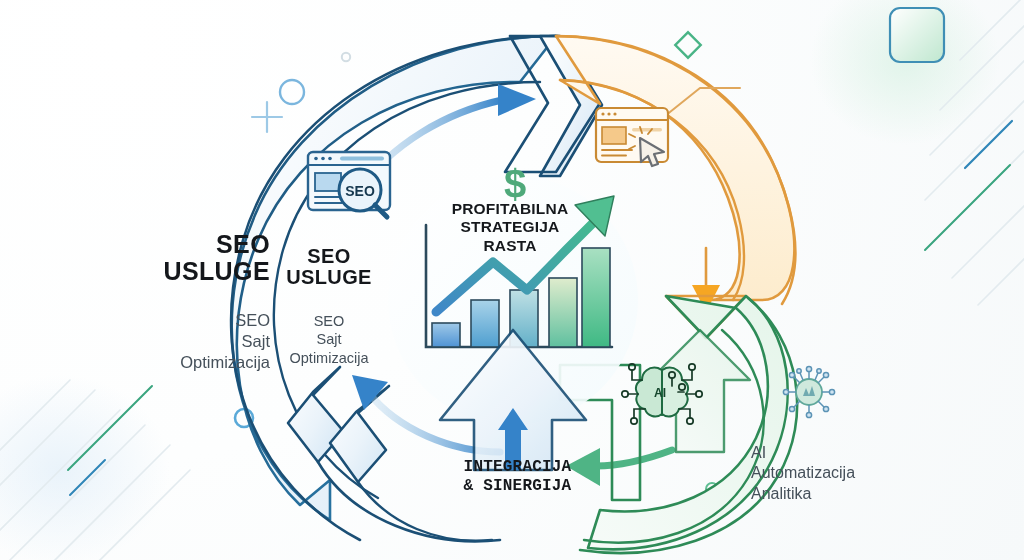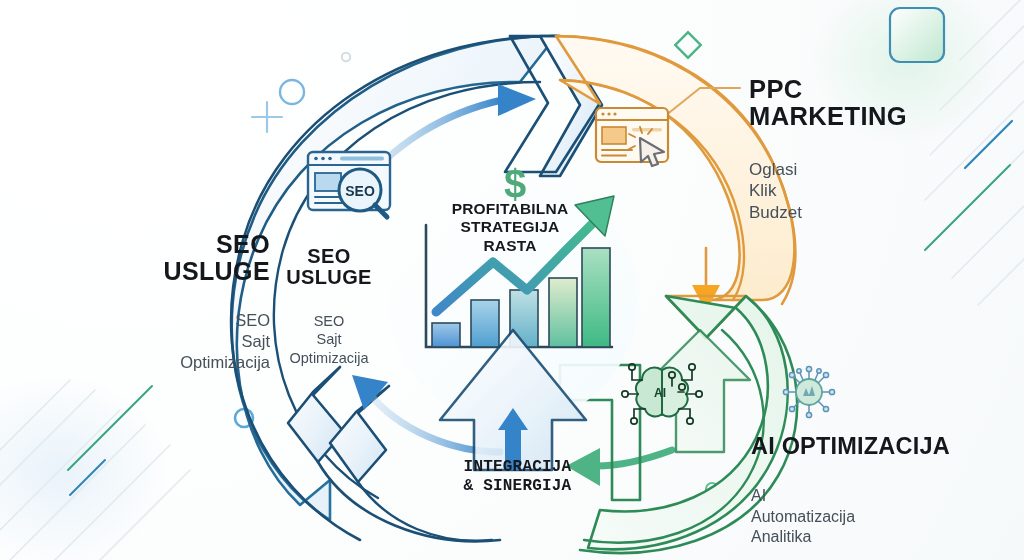--- a/index.html
+++ b/index.html
@@ -422,30 +422,22 @@
   </div>
 
   <div class="txt" id="seo-inner">
     <div class="lbl-title">SEO
 USLUGE</div>
     <div class="lbl-sub">SEO
 Sajt
 Optimizacija</div>
   </div>
 
-  <div class="txt" id="ppc-block">
-    <div class="lbl-title">PPC
-MARKETING</div>
-    <div class="lbl-sub">Oglasi
-Klik
-Budzet</div>
-  </div>
 
   <div class="txt" id="ai-block">
-    <div class="lbl-title">AI OPTIMIZACIJA</div>
     <div class="lbl-sub">AI
 Automatizacija
 Analitika</div>
   </div>
 
   <div class="txt" id="center-caption">PROFITABILNA
 STRATEGIJA
 RASTA</div>
   <div class="txt" id="bottom-caption">INTEGRACIJA
 &amp; SINERGIJA</div>

